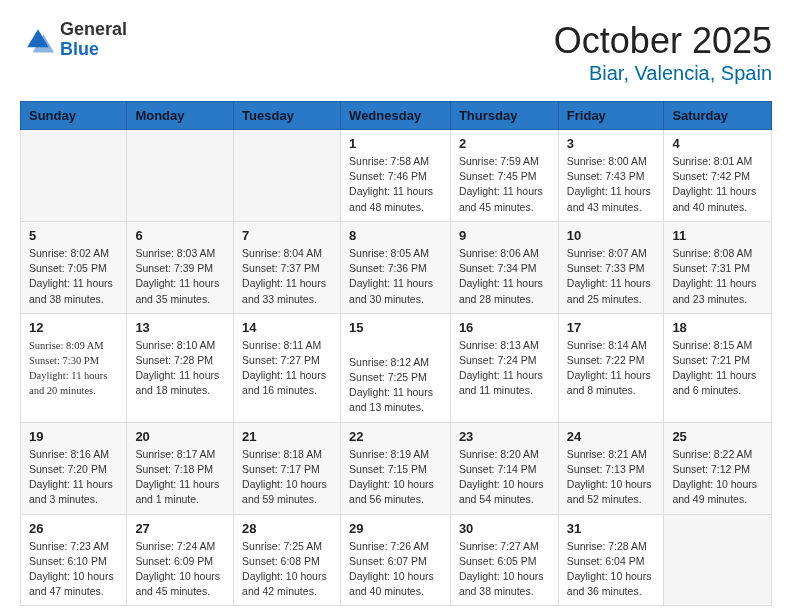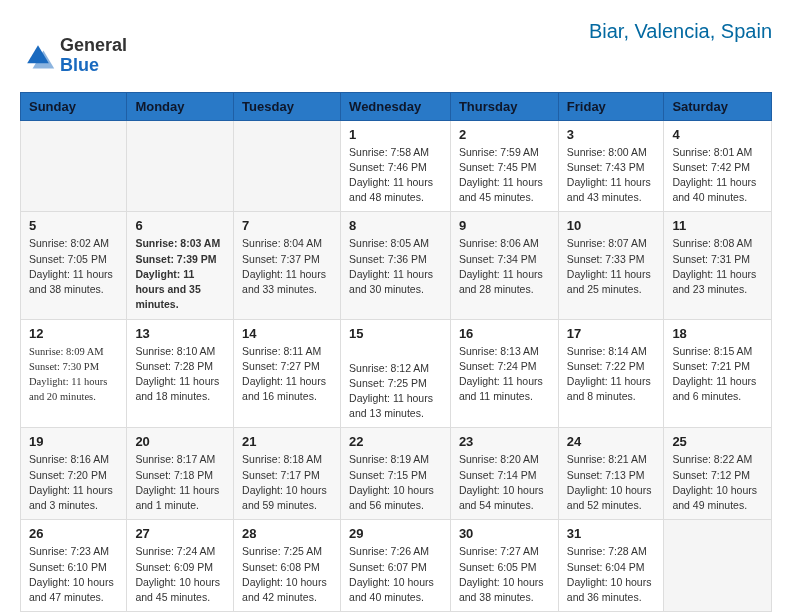--- a/index.html
+++ b/index.html
@@ -13,21 +13,20 @@
     .header {
       display: flex;
       justify-content: space-between;
       align-items: flex-start;
       margin-bottom: 16px;
     }
     .logo {
       display: flex;
       align-items: center;
       gap: 4px;
-      margin-top: 16px;
     }
     .logo-text {
       display: flex;
       flex-direction: column;
       font-size: 18px;
       font-weight: bold;
       line-height: 1.1;
     }
     .logo-general { color: #333; }
     .logo-blue { color: #1a6abf; }
@@ -105,20 +104,21 @@
     <svg class="logo-icon" viewBox="0 0 40 40">
       <polygon points="20,8 32,28 8,28" fill="#1a6abf"></polygon>
       <polygon points="26,14 38,34 14,34" fill="#1a6abf" opacity="0.5"></polygon>
     </svg>
     <div class="logo-text">
       <span class="logo-general">General</span>
       <span class="logo-blue">Blue</span>
     </div>
   </div>
   <div class="title-section">
+    <div class="month-title">October 2025</div>
     <div class="location">Biar, Valencia, Spain</div>
   </div>
 </div>
 
 <table class="calendar">
   <thead>
     <tr>
     <th>Sunday</th>
         <th>Monday</th>
         <th>Tuesday</th>
@@ -160,21 +160,21 @@
       </tr>
       <tr class="row-shade">
         <td>
           <div class="day-number">5</div>
           <div class="day-info" style="white-space: pre-line;">Sunrise: 8:02 AM
 Sunset: 7:05 PM
 Daylight: 11 hours and 38 minutes.</div>
         </td>
         <td>
           <div class="day-number">6</div>
-          <div class="day-info" style="white-space: pre-line; font-weight: bold;">Sunrise: 8:03 AM
+          <div class="day-info" style="white-space: pre-line;">Sunrise: 8:03 AM
 Sunset: 7:39 PM
 Daylight: 11 hours and 35 minutes.</div>
         </td>
         <td>
           <div class="day-number">7</div>
           <div class="day-info" style="white-space: pre-line;">Sunrise: 8:04 AM
 Sunset: 7:37 PM
 Daylight: 11 hours and 33 minutes.</div>
         </td>
         <td>

